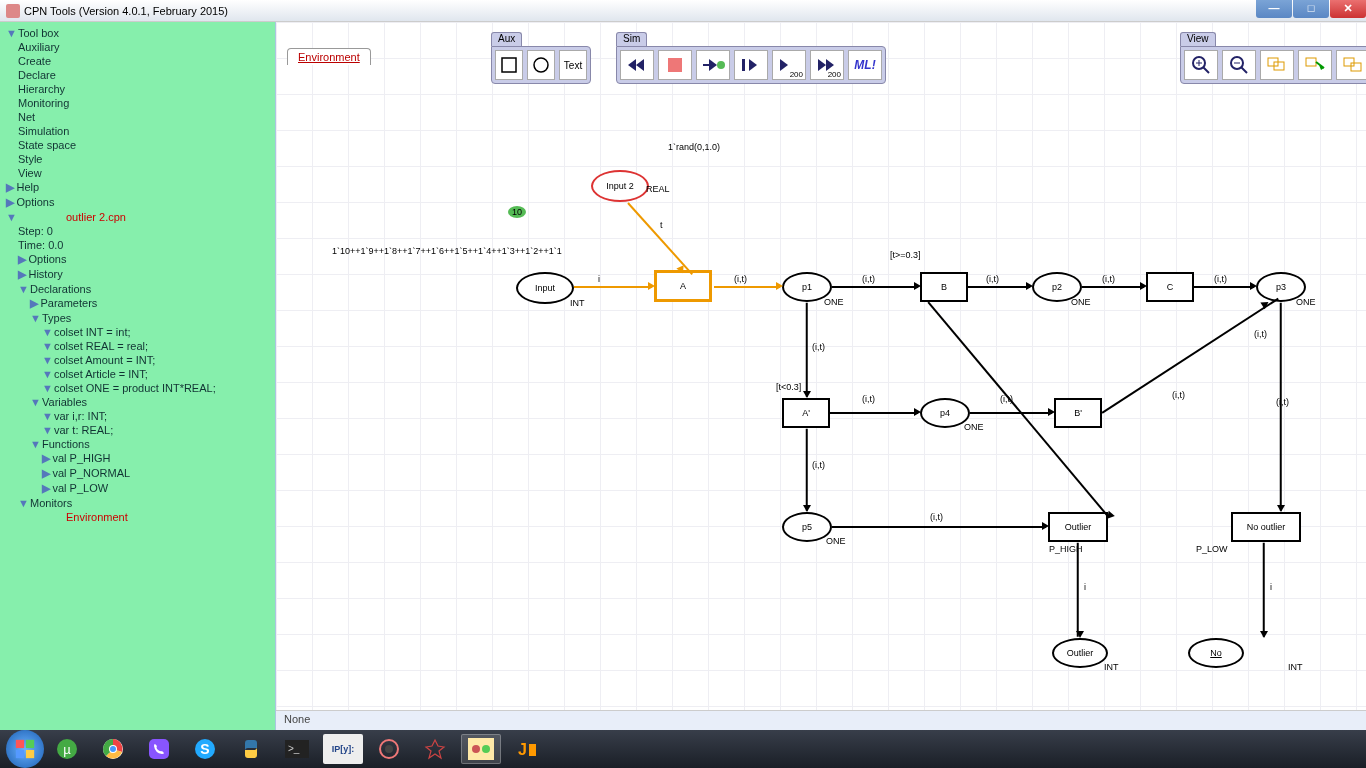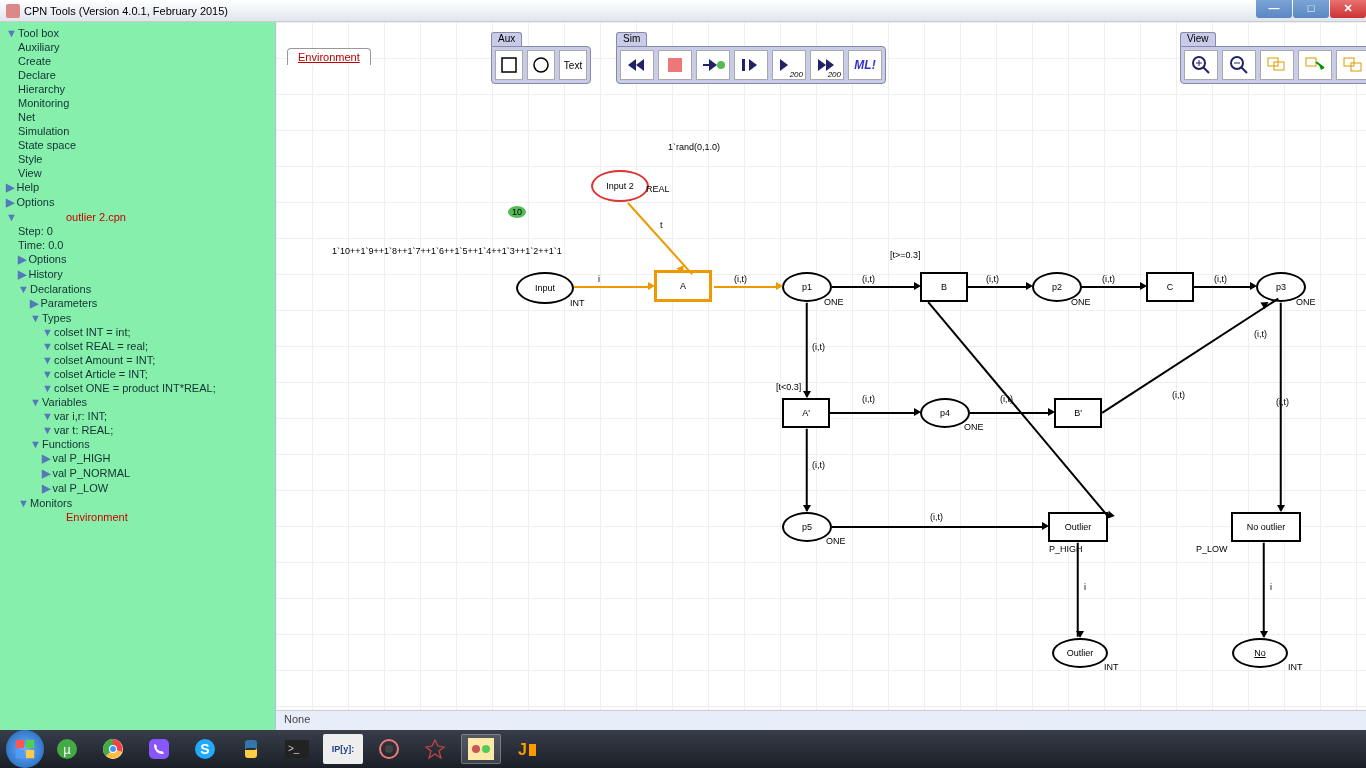--- a/index.html
+++ b/index.html
@@ -23,21 +23,21 @@
 .canvas-area { flex:1; position:relative; background:#fff;
   background-image: linear-gradient(#eeeef3 1px, transparent 1px), linear-gradient(90deg, #eeeef3 1px, transparent 1px);
   background-size: 36px 36px;
 }
 .env-tab { position:absolute; left:11px; top:26px; font-size:11px; color:#b00; text-decoration:underline; border:1px solid #999; border-bottom:none; background:#fff; padding:2px 10px; border-radius: 4px 4px 0 0;}
 
 .toolbox { position:absolute; display:flex; align-items:center; }
 .tool-tab { height:14px; font-size:10px; background:#c9cce8; border:1px solid #88a; border-bottom:none; padding:0 6px; border-radius:3px 3px 0 0; position:absolute; top:-14px; }
 .tool-body { background:#c9cce8; border:1px solid #88a; display:flex; padding:3px; gap:4px; border-radius:0 4px 4px 4px;}
 .tool-btn { width:28px; height:30px; background:#fff; border:1px solid #aaa; display:flex; align-items:center; justify-content:center; font-size:12px; }
-.tool-btn.wide { width:34px;font-style:italic; }
+.tool-btn.wide { width:34px; }
 
 .status { position:absolute; left:0; bottom:0; height:20px; background:#E8eef9; border-top:1px solid #ccc; width:1090px; padding:2px 8px; font-size:11px; color:#444;}
 
 
 .node-ellipse { position:absolute; border:2px solid #000; border-radius:50%; background:#fff; display:flex; align-items:center; justify-content:center; font-size:9px; }
 .node-box { position:absolute; border:2px solid #000; background:#fff; display:flex; align-items:center; justify-content:center; font-size:9px; }
 .lbl { position:absolute; font-size:9px; color:#000; white-space:nowrap;}
 .lbl.grn { background:#5b5; border-radius:50%; padding:1px 4px; font-size:9px;}
 
 .err-tip { position:absolute; background:#fdf2b2; border:1px solid #aa8; padding:3px; font-size:8.5px; color:#765; line-height:1.3; }
@@ -254,21 +254,21 @@
 
    <div class="node-box" style="left:772px;top:490px;width:60px;height:30px;">Outlier</div>
    <span class="lbl" style="left:725px;top:522px;padding-left:48px;">P_HIGH</span>
 
    <div class="node-box" style="left:955px;top:490px;width:70px;height:30px;">No outlier</div>
    <span class="lbl" style="left:920px;top:522px;">P_LOW</span>
 
    <div class="node-ellipse" style="left:776px;top:616px;width:56px;height:30px;">Outlier</div>
    <span class="lbl" style="left:828px;top:640px;">INT</span>
 
-   <div class="node-ellipse" style="left:956px;top:616px;width:56px;height:30px;text-decoration:underline;">No</div>
+   <div class="node-ellipse" style="left:912px;top:616px;width:56px;height:30px;text-decoration:underline;">No</div>
    <span class="lbl" style="left:1012px;top:640px;">INT</span>
 
    <div class="arc orange" style="left:298px;top:264px;width:78px;"></div>
       <div class="arr orange" style="left:372px;top:260px;"></div>
    <span class="lbl" style="left:322px;top:252px;">i</span>
 
    <div class="arc orange" style="left:352px;top:180px;width:96px;transform:rotate(48deg);"></div>
       <div class="arr orange" style="left:402px;top:244px;transform:rotate(65deg);"></div>
    <span class="lbl" style="left:384px;top:198px;">t</span>
 

